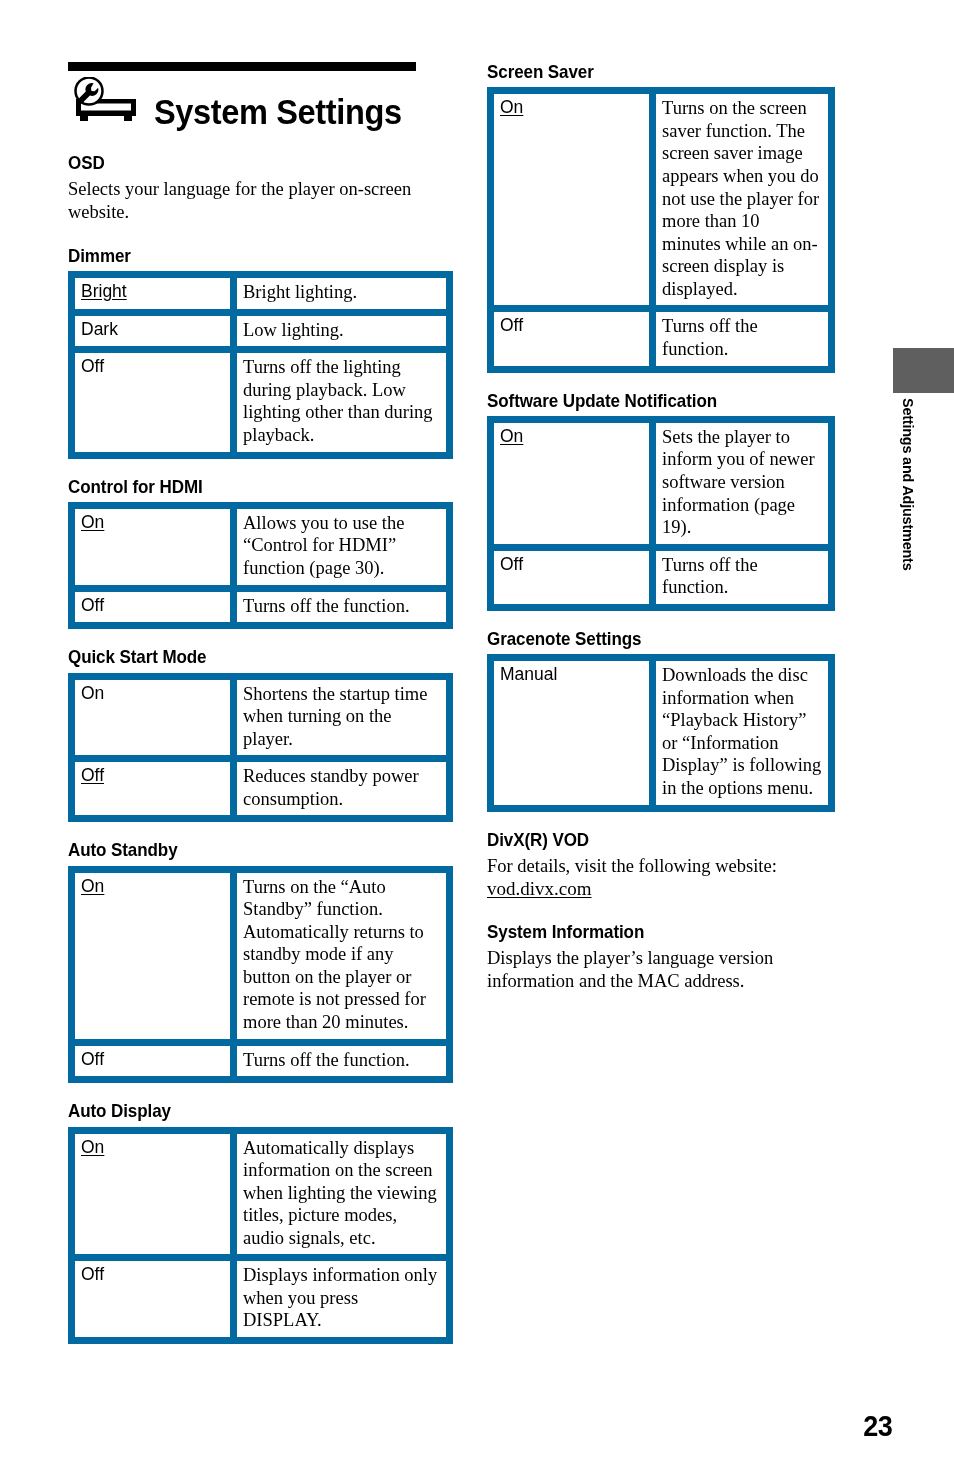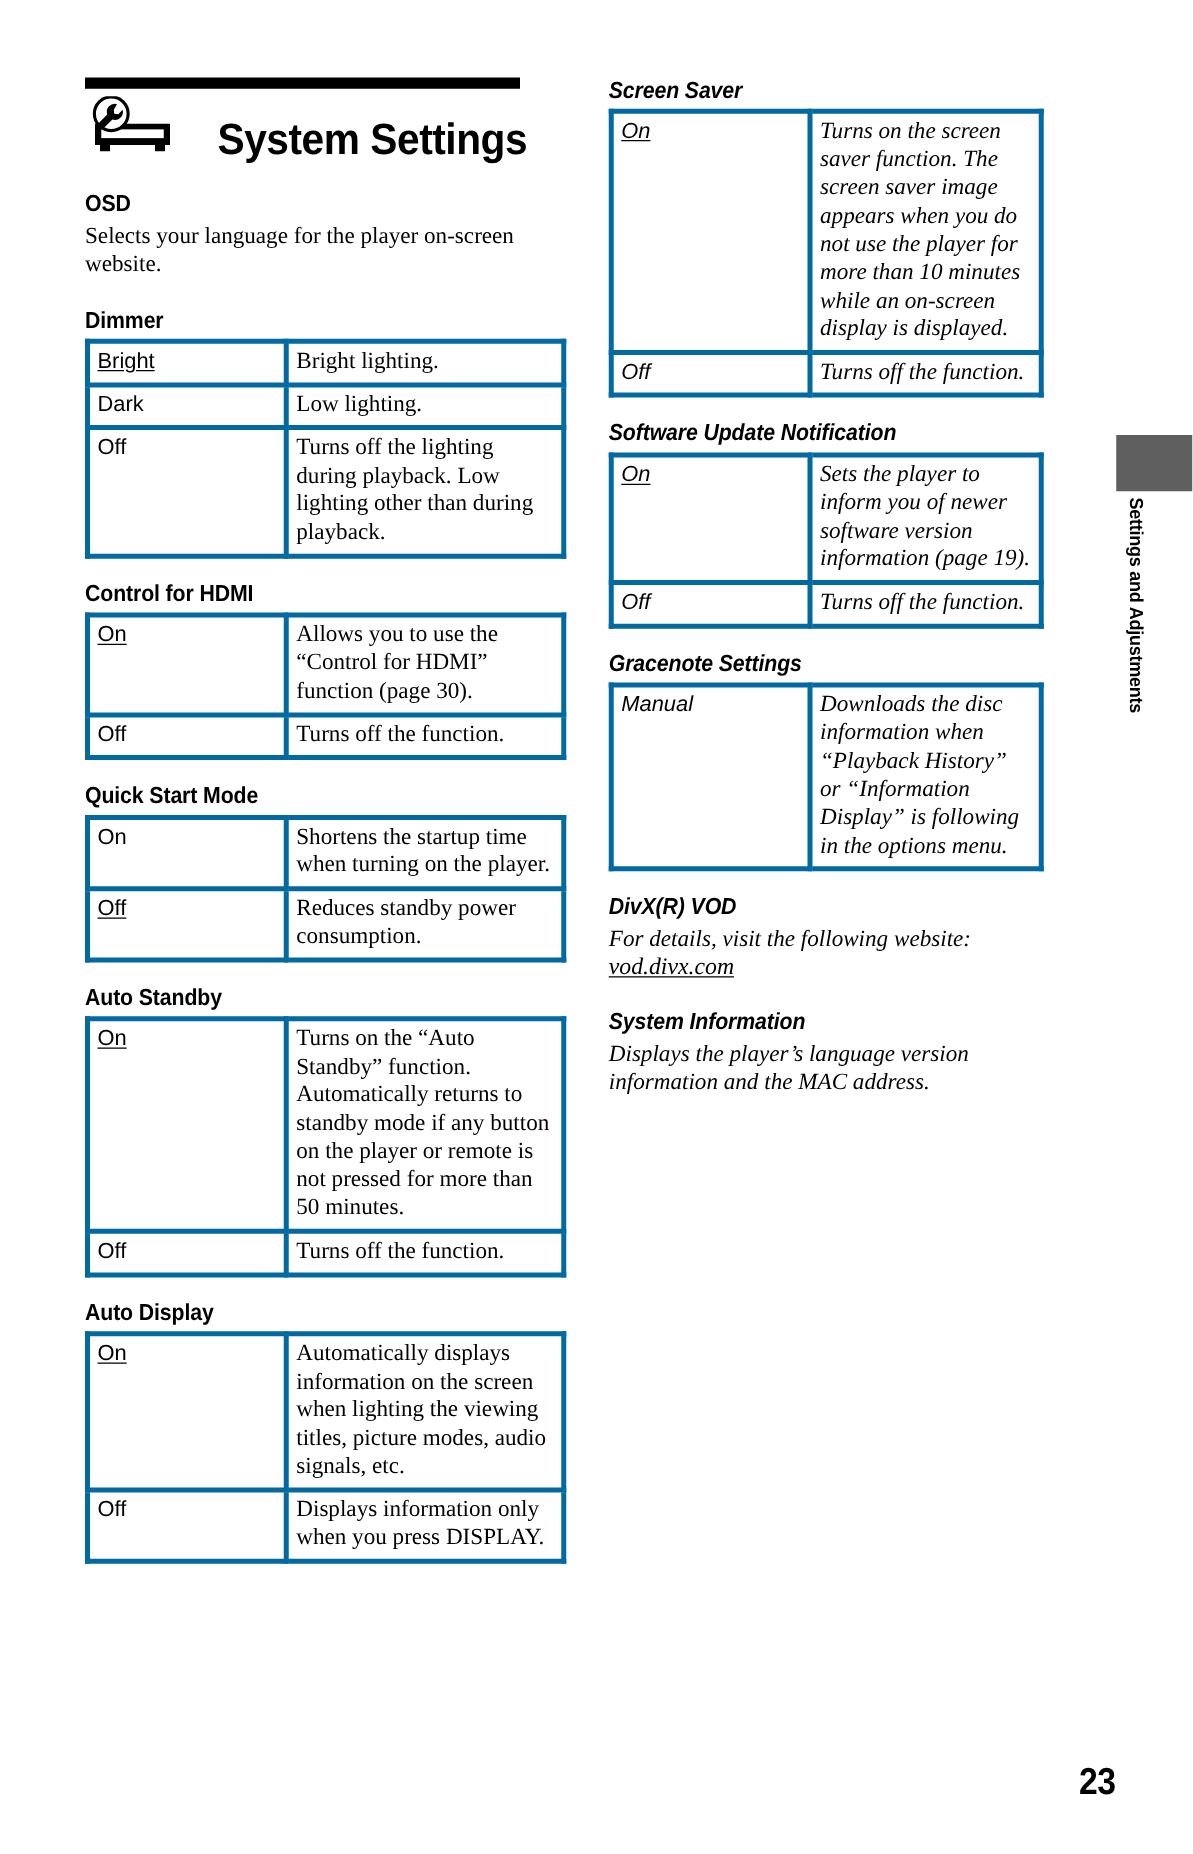--- a/index.html
+++ b/index.html
@@ -22,33 +22,33 @@
     left: 0; top: 0;
     width: 954px; height: 1483px;
   }
 
   
   .col {
     position: absolute;
     top: 62px;
   }
   #col-left  { left: 68px;  width: 385px; }
-  #col-right { left: 487px; width: 348px; font-style: italic; }
+  #col-right { left: 487px; width: 348px; }
 
   
   .title-rule {
     width: 348px;
     height: 9px;
     background: #000;
     margin: 0 0 6px 0;
   }
   .title-row {
     display: flex;
     align-items: flex-end;
-    gap: 28px;
+    gap: 8px;
     margin-bottom: 22px;
   }
   .title-icon {
     width: 78px;
     height: 48px;
     position: relative;
     flex: none;
     margin-bottom: 6px;
   }
   .title-text {
@@ -85,21 +85,21 @@
   }
 
   
   table.opt {
     border-collapse: collapse;
     width: 100%;
     margin: 0 0 2px 0;
     table-layout: fixed;
   }
   table.opt td {
-    border: 4px solid #0369a1;
+    border: 7px solid #0369a1;
     vertical-align: top;
     padding: 3px 6px 5px 6px;
   }
   table.opt td.key {
     font-family: "Liberation Sans", sans-serif;
     font-size: 17.5px;
     line-height: 1.22;
     white-space: nowrap;
   }
   table.opt td.val {
@@ -243,21 +243,21 @@
       </tr>
     </tbody>
       </table>
     <div class="gap-s"></div>
 
     <h2 class="section">Auto Standby</h2>
     <table class="opt">
         <tbody>
       <tr>
         <td class="key"><span class="u">On</span></td>
-        <td class="val">Turns on the “Auto Standby” function. Automatically returns to standby mode if any button on the player or remote is not pressed for more than 50 minutes.</td>
+        <td class="val">Turns on the “Auto Standby” function. Automatically returns to standby mode if any button on the player or remote is not pressed for more than 20 minutes.</td>
       </tr>
       <tr>
         <td class="key">Off</td>
         <td class="val">Turns off the function.</td>
       </tr>
     </tbody>
       </table>
     <div class="gap-s"></div>
 
     <h2 class="section">Auto Display</h2>

